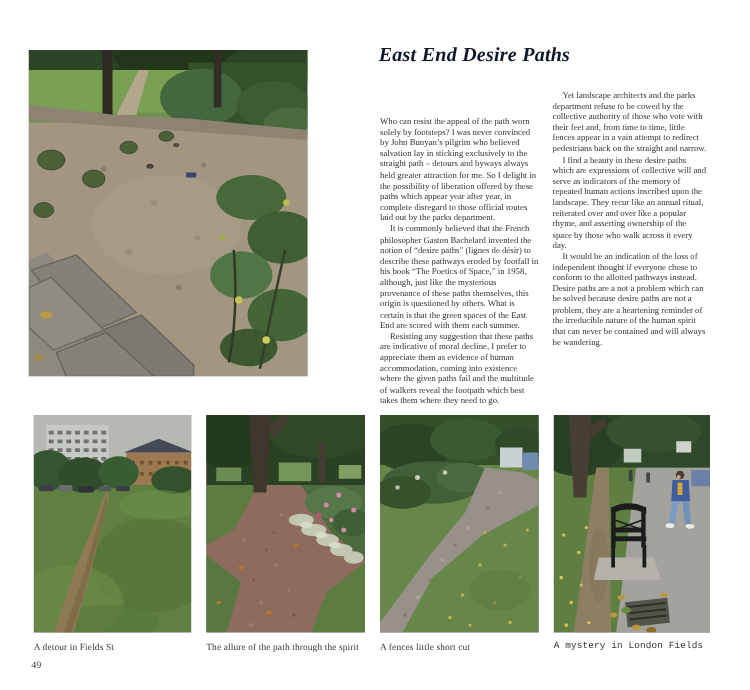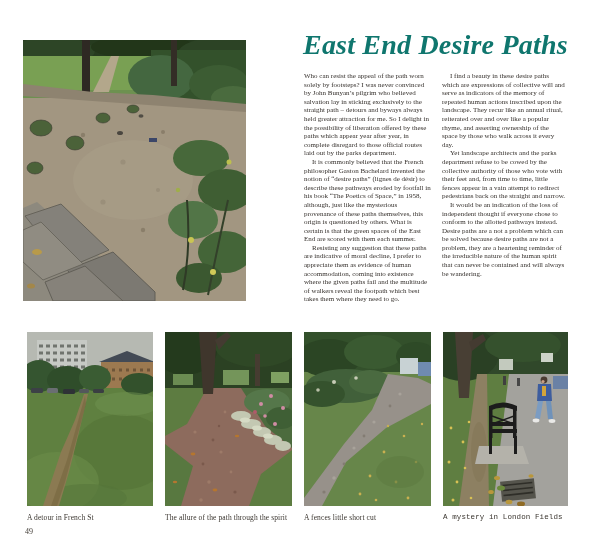--- a/index.html
+++ b/index.html
@@ -13,30 +13,30 @@
   .photo svg{display:block;}
   .main-photo{left:23px;top:40px;width:223px;height:261px;}
   .caption{
     position:absolute;font-size:7.5px;line-height:9px;color:#3a352f;
     letter-spacing:0.1px;white-space:nowrap;
   }
   .main-caption{left:24px;top:307px;}
   .title{
     position:absolute;left:303px;top:34px;margin:0;
     font-family:"Liberation Serif", serif;font-style:italic;font-weight:bold;
-    font-size:28px;line-height:22px;color:#0f766e;letter-spacing:0.2px;
+    font-size:16px;line-height:22px;color:#0f172a;letter-spacing:0.2px;
   }
   .col{
     position:absolute;top:72px;width:127px;
     font-size:7px;line-height:8.6px;text-align:left;color:#35302c;
   }
   .col1{left:304px;}
   .col2{left:442px;width:124px;}
   .col p{margin:0;text-indent:8px;}
-  .col p.first{text-indent:0;}
+  .col p.first{text-indent:0;margin-top:21px;}
   .photo-1{left:27px;top:332px;width:126px;height:174px;}
   .photo-2{left:165px;top:332px;width:127px;height:174px;}
   .photo-3{left:304px;top:332px;width:127px;height:174px;}
   .photo-4{left:443px;top:332px;width:125px;height:174px;}
   .cap-1{left:27px;top:513px;}
   .cap-2{left:165px;top:513px;}
   .cap-3{left:304px;top:513px;}
   .cap-4{left:443px;top:513px;font-family:Liberation Mono, monospace;}
   .page-number{position:absolute;left:25px;top:527px;font-size:8px;color:#45403a;}
 </style>
@@ -114,22 +114,22 @@
 
   <h1 class="title">East End Desire Paths</h1>
 
   <div class="col col1">
     <p class="first">Who can resist the appeal of the path worn solely by footsteps? I was never convinced by John Bunyan’s pilgrim who believed salvation lay in sticking exclusively to the straight path – detours and byways always held greater attraction for me. So I delight in the possibility of liberation offered by these paths which appear year after year, in complete disregard to those official routes laid out by the parks department.</p>
     <p>It is commonly believed that the French philosopher Gaston Bachelard invented the notion of “desire paths” (lignes de désir) to describe these pathways eroded by footfall in his book “The Poetics of Space,” in 1958, although, just like the mysterious provenance of these paths themselves, this origin is questioned by others. What is certain is that the green spaces of the East End are scored with them each summer.</p>
     <p>Resisting any suggestion that these paths are indicative of moral decline, I prefer to appreciate them as evidence of human accommodation, coming into existence where the given paths fail and the multitude of walkers reveal the footpath which best takes them where they need to go.</p>
   </div>
 
   <div class="col col2">
+    <p>Yet landscape architects and the parks department refuse to be cowed by the collective authority of those who vote with their feet and, from time to time, little fences appear in a vain attempt to redirect pedestrians back on the straight and narrow.</p>
     <p>I find a beauty in these desire paths which are expressions of collective will and serve as indicators of the memory of repeated human actions inscribed upon the landscape. They recur like an annual ritual, reiterated over and over like a popular rhyme, and asserting ownership of the space by those who walk across it every day.</p>
-    <p>Yet landscape architects and the parks department refuse to be cowed by the collective authority of those who vote with their feet and, from time to time, little fences appear in a vain attempt to redirect pedestrians back on the straight and narrow.</p>
     <p>It would be an indication of the loss of independent thought if everyone chose to conform to the allotted pathways instead. Desire paths are a not a problem which can be solved because desire paths are not a problem, they are a heartening reminder of the irreducible nature of the human spirit that can never be contained and will always be wandering.</p>
   </div>
 
   <figure class="photo photo-1">
     <svg width="126" height="174" viewBox="0 0 126 174">
       <rect width="126" height="174" fill="#5f8040"></rect>
       <rect width="126" height="42" fill="#b6b9b2"></rect>
 
       <rect x="10" y="8" width="50" height="38" fill="#c6c9c4"></rect>
       <g stroke="#70746e" stroke-width="3" stroke-dasharray="4,3">
@@ -353,20 +353,20 @@
         <circle cx="6" cy="130" r="1.5"></circle>
           <circle cx="14" cy="150" r="1.4"></circle>
         <circle cx="26" cy="90" r="1.3"></circle>
           <circle cx="10" cy="168" r="1.5"></circle>
         <circle cx="28" cy="166" r="1.3"></circle>
           <circle cx="22" cy="136" r="1.3"></circle>
       </g>
     </svg>
   </figure>
 
-  <figcaption class="caption cap-1">A detour in French St</figcaption>
+  <figcaption class="caption cap-1">A detour in Fields St</figcaption>
   <figcaption class="caption cap-2">The allure of the path through the spirit</figcaption>
   <figcaption class="caption cap-3">A fences little short cut</figcaption>
   <figcaption class="caption cap-4">A mystery in London Fields</figcaption>
 
   <div class="page-number">49</div>
 
 </div>
 
 </body></html>

